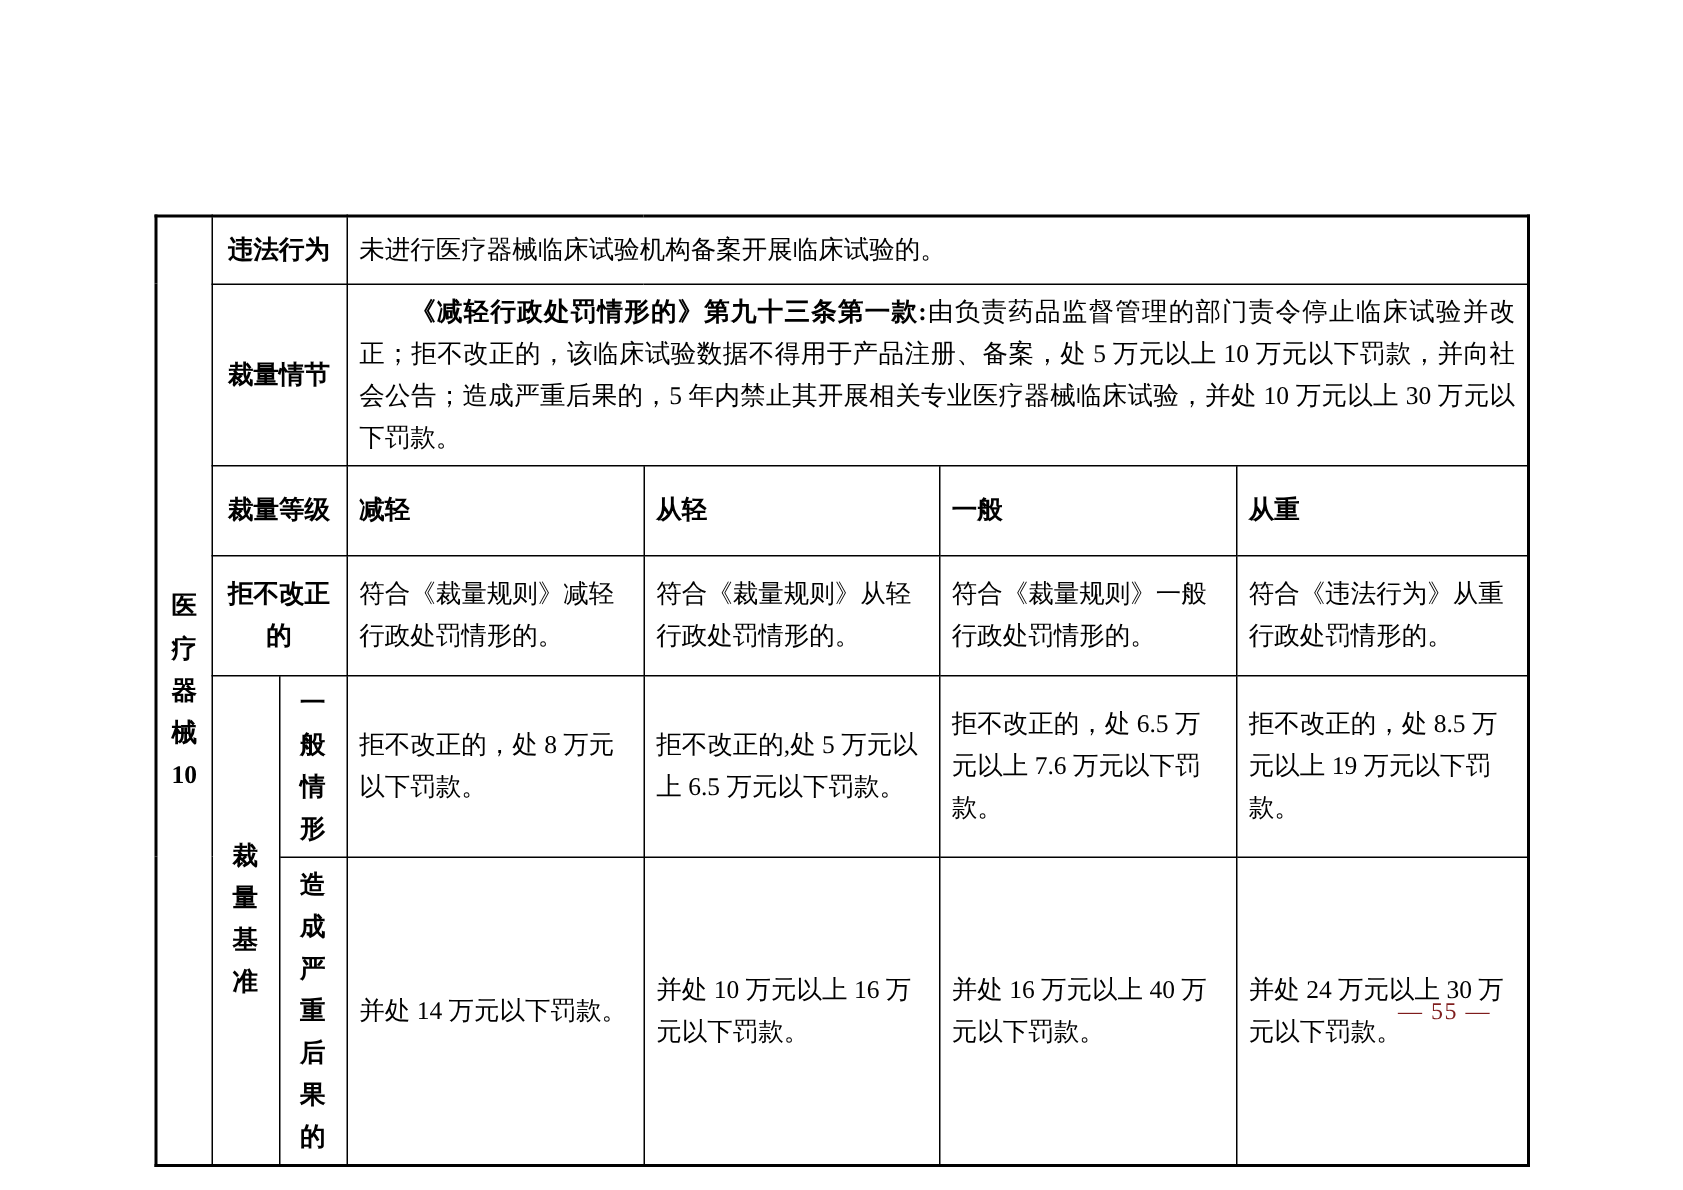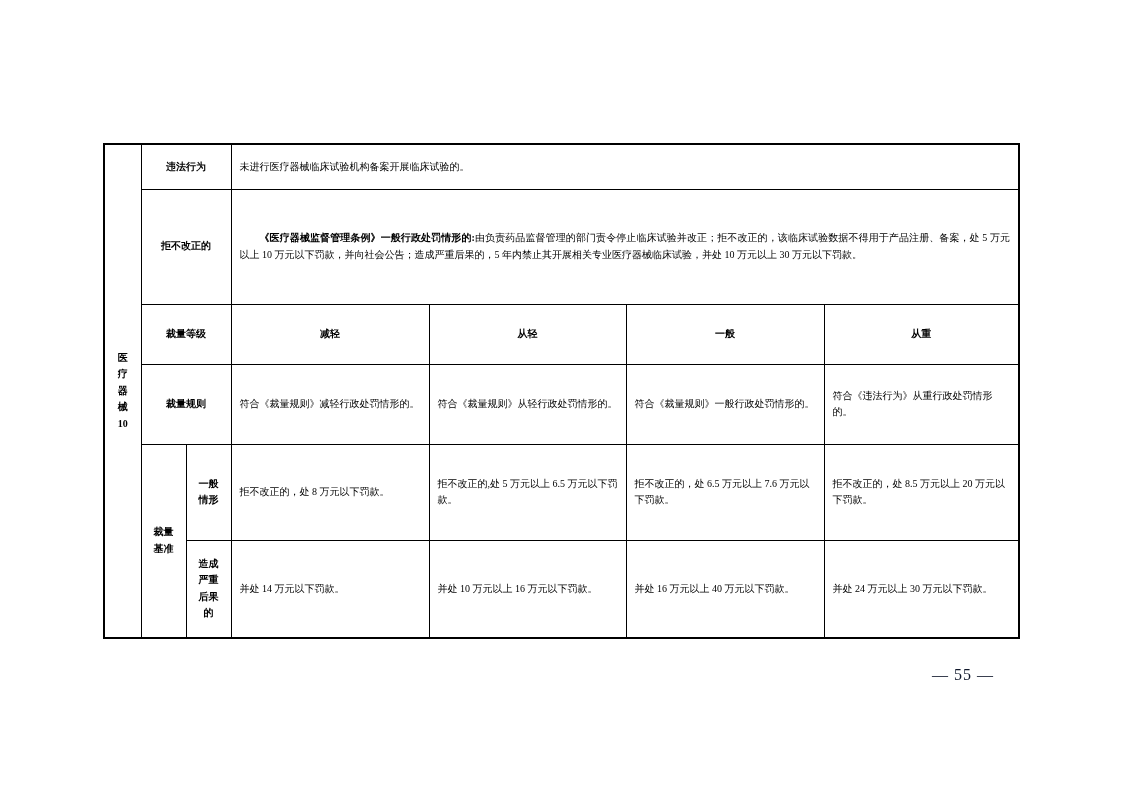--- a/index.html
+++ b/index.html
@@ -17,21 +17,21 @@
     position: absolute;
     left: 103px;
     top: 143px;
     width: 915px;
     border-collapse: collapse;
     table-layout: fixed;
   }
   table.grid td {
     border: 1px solid #000000;
     vertical-align: middle;
-    font-size: 10px;
+    font-size: 17px;
     line-height: 1.65;
     padding: 4px 8px;
     word-break: break-all;
   }
   table.grid { border: 2px solid #000000; }
   td.cat-cell {
     text-align: center;
     font-weight: bold;
     font-size: 15px;
     line-height: 1.5;
@@ -40,39 +40,38 @@
   }
   td.lbl {
     font-weight: bold;
     text-align: center;
     font-size: 15px;
     white-space: pre-line;
     padding: 2px 2px;
   }
   td.hdr {
     font-weight: bold;
-    text-align: center;
     font-size: 15px;
   }
   td.violation-cell {
     font-weight: normal;
     font-size: 15px;
     padding-left: 30px;
   }
   .basis-para { text-indent: 2em; text-align: justify; }
   .basis-para .bold-run { font-weight: bold; }
   .page-number {
     position: absolute;
     left: 918px;
     top: 666px;
     width: 90px;
     text-align: center;
     font-size: 16px;
     letter-spacing: 1px;
-    color: #0f172a;
+    color: #7f1d1d;
   }
 </style>
 </head>
 <body>
 
 <div class="page">
 
   <table class="grid">
     <colgroup>
       <col style="width:37px">
@@ -89,51 +88,51 @@
       <td rowspan="6" class="cat-cell">医
 疗
 器
 械
 10</td>
       <td colspan="2" class="lbl">违法行为</td>
       <td colspan="4" class="violation-cell">未进行医疗器械临床试验机构备案开展临床试验的。</td>
     </tr>
 
     <tr style="height:115px">
-      <td colspan="2" class="lbl">拒不改正的</td>
+      <td colspan="2" class="lbl">裁量情节</td>
       <td colspan="4">
-        <div class="basis-para"><span class="bold-run">《医疗器械监督管理条例》一般行政处罚情形的:</span><span>由负责药品监督管理的部门责令停止临床试验并改正；拒不改正的，该临床试验数据不得用于产品注册、备案，处 5 万元以上 10 万元以下罚款，并向社会公告；造成严重后果的，5 年内禁止其开展相关专业医疗器械临床试验，并处 10 万元以上 30 万元以下罚款。</span></div>
+        <div class="basis-para"><span class="bold-run">《减轻行政处罚情形的》第九十三条第一款:</span><span>由负责药品监督管理的部门责令停止临床试验并改正；拒不改正的，该临床试验数据不得用于产品注册、备案，处 5 万元以上 10 万元以下罚款，并向社会公告；造成严重后果的，5 年内禁止其开展相关专业医疗器械临床试验，并处 10 万元以上 30 万元以下罚款。</span></div>
       </td>
     </tr>
 
     <tr style="height:60px">
       <td colspan="2" class="lbl">裁量等级</td>
       <td class="hdr">减轻</td>
       <td class="hdr">从轻</td>
       <td class="hdr">一般</td>
       <td class="hdr">从重</td>
     </tr>
 
     <tr style="height:80px">
-      <td colspan="2" class="lbl">裁量规则</td>
+      <td colspan="2" class="lbl">拒不改正的</td>
       <td>符合《裁量规则》减轻行政处罚情形的。</td>
       <td>符合《裁量规则》从轻行政处罚情形的。</td>
       <td>符合《裁量规则》一般行政处罚情形的。</td>
       <td>符合《违法行为》从重行政处罚情形的。</td>
     </tr>
 
     <tr style="height:96px">
       <td rowspan="2" class="lbl">裁量
 基准</td>
       <td class="lbl">一般
 情形</td>
       <td>拒不改正的，处 8 万元以下罚款。</td>
       <td>拒不改正的,处 5 万元以上 6.5 万元以下罚款。</td>
       <td>拒不改正的，处 6.5 万元以上 7.6 万元以下罚款。</td>
-      <td>拒不改正的，处 8.5 万元以上 20 万元以下罚款。</td>
+      <td>拒不改正的，处 8.5 万元以上 19 万元以下罚款。</td>
     </tr>
 
     <tr style="height:98px">
       <td class="lbl">造成
 严重
 后果
 的</td>
       <td>并处 14 万元以下罚款。</td>
       <td>并处 10 万元以上 16 万元以下罚款。</td>
       <td>并处 16 万元以上 40 万元以下罚款。</td>

